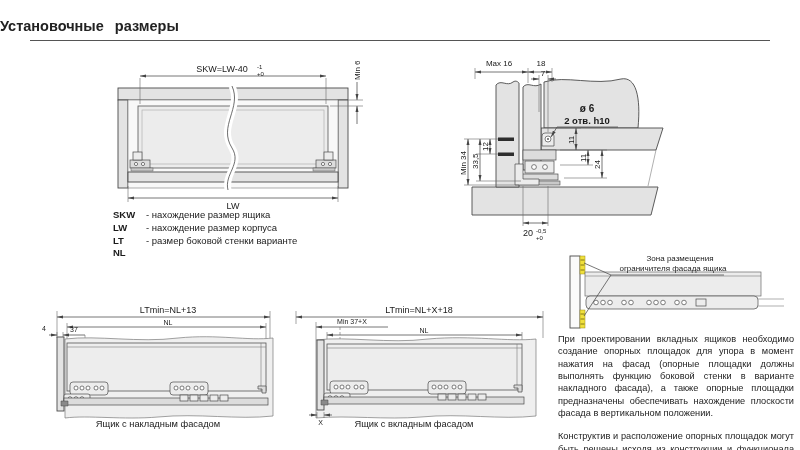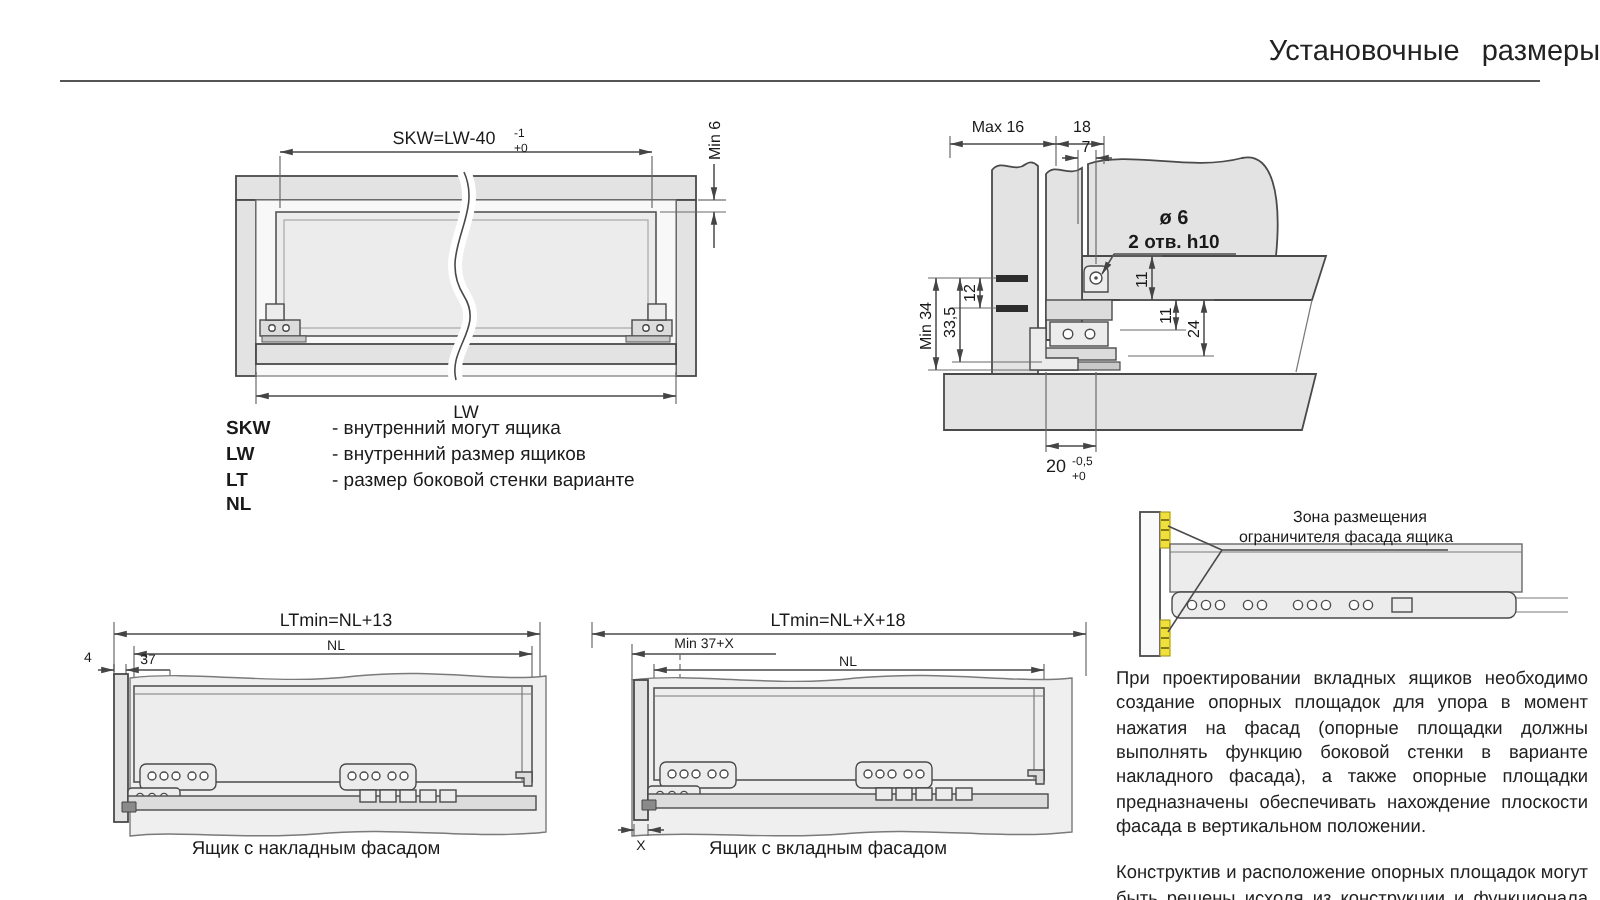--- a/index.html
+++ b/index.html
@@ -1,24 +1,24 @@
 <!DOCTYPE html>
 <html><head>
 <meta charset="utf-8">
 <style>
   html,body{margin:0;padding:0;background:#fff;}
   #page{position:relative;width:800px;height:450px;background:#fff;overflow:hidden;
         font-family:"Liberation Sans",sans-serif;color:#1a1a1a;}
-  #title{position:absolute;top:18px;left:0;width:100%;text-align:right;
-         font-size:14.5px;font-weight:normal;word-spacing:7px;color:#222;}
+  #title{position:absolute;top:18px;left:0;width:100%;text-align:left;
+         font-size:14.5px;font-weight:bold;word-spacing:7px;color:#222;}
   #title-rule{position:absolute;top:40px;left:30px;width:740px;border-top:1.4px solid #555;}
   .fig{position:absolute;}
   
   #legend{position:absolute;left:113px;top:209px;width:250px;font-size:9.5px;}
-  .lg-row{display:flex;line-height:12.8px;gap:20px;}
+  .lg-row{display:flex;line-height:12.8px;}
   .lg-term{width:33px;font-weight:bold;}
   
   svg text{font-family:"Liberation Sans",sans-serif;fill:#1a1a1a;}
   .t8{font-size:8px;}  .t7{font-size:7px;} .t9{font-size:9px;}
   .t6{font-size:6px;}  .t10{font-size:10px;font-weight:bold;} .t95b{font-size:9.5px;font-weight:bold;}
   .cap{font-size:9.3px;}
   .dim{stroke:#4a4a4a;stroke-width:0.75;fill:none;}
   .ext{stroke:#6a6a6a;stroke-width:0.6;fill:none;}
   .dash{stroke:#6a6a6a;stroke-width:0.6;fill:none;stroke-dasharray:3 2;}
   .thin{stroke:#7a7a7a;stroke-width:0.6;fill:none;}
@@ -101,25 +101,25 @@
       <line class="ext" x1="28" y1="130" x2="28" y2="146"></line>
       <line class="ext" x1="238" y1="130" x2="238" y2="146"></line>
       <line class="dim" x1="28" y1="142" x2="238" y2="142" marker-start="url(#arr)" marker-end="url(#arr)"></line>
       <text class="t9" x="133" y="153" text-anchor="middle">LW</text>
     </g>
   </svg>
 
   <div id="legend">
     <div class="lg-row">
         <span class="lg-term">SKW</span>
-        <span>- внутренний могут ящика</span>
+        <span>- нахождение размер ящика</span>
       </div>
     <div class="lg-row">
         <span class="lg-term">LW</span>
-        <span>- внутренний размер ящиков</span>
+        <span>- нахождение размер корпуса</span>
       </div>
     <div class="lg-row">
         <span class="lg-term">LT</span>
         <span>- размер боковой стенки варианте</span>
       </div>
     <div class="lg-row">
         <span class="lg-term">NL</span>
       </div>
   </div>
 

